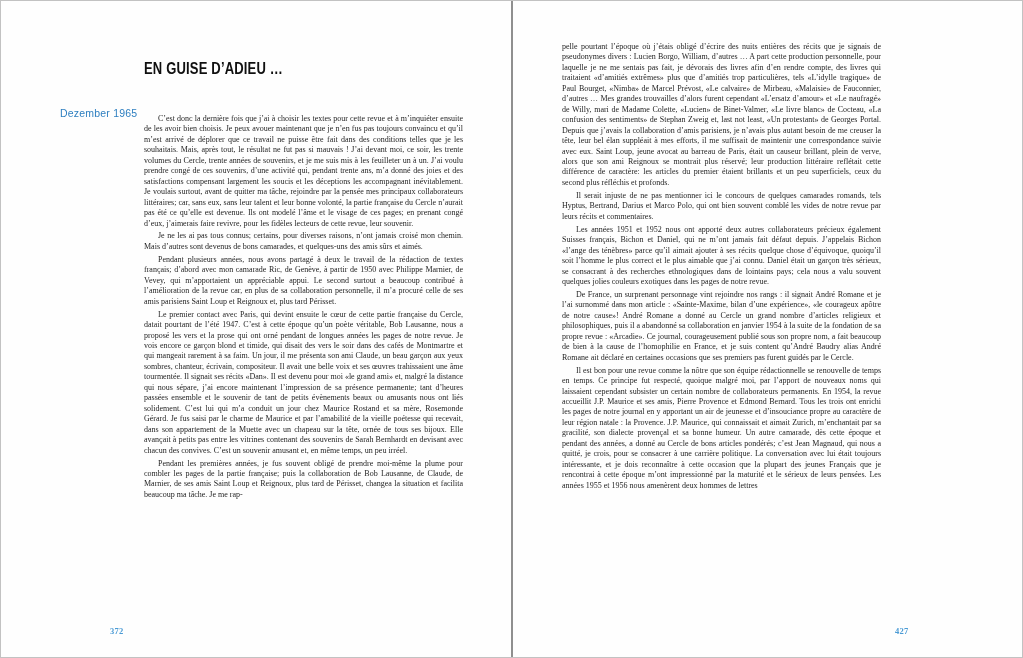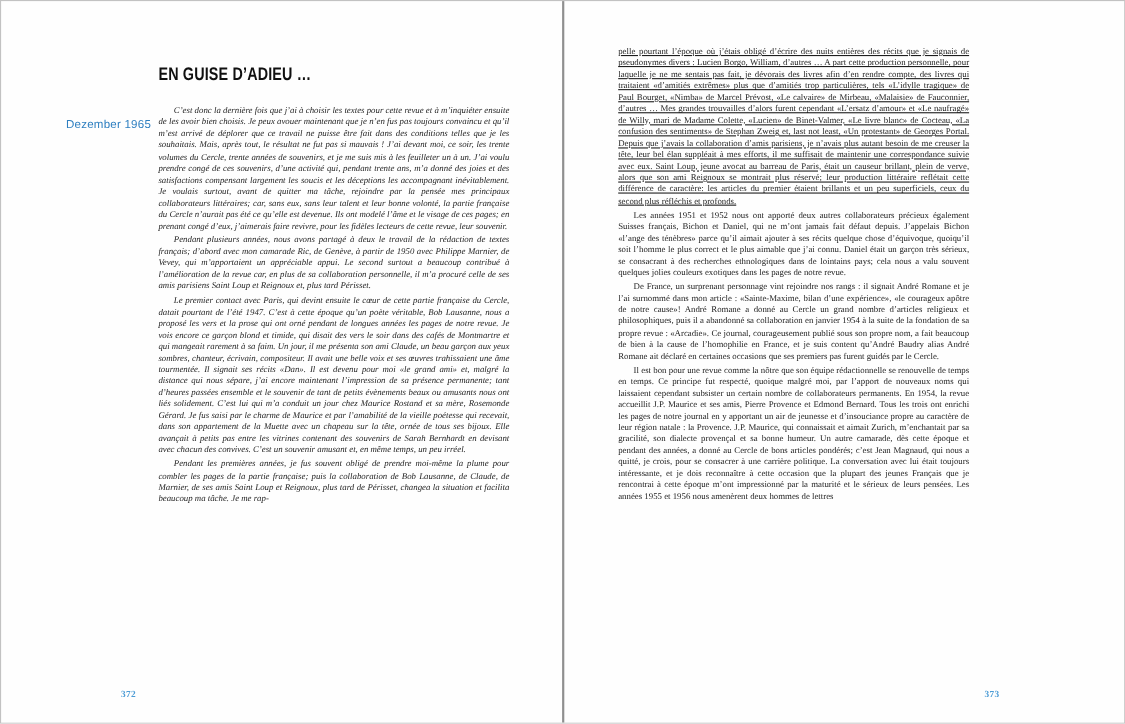--- a/index.html
+++ b/index.html
@@ -51,28 +51,28 @@
   .body-col {
     position: absolute;
     width: 319px;
     font-size: 8px;
     line-height: 10.45px;
     text-align: justify;
     color: #1e1e1e;
     hyphens: auto;
     -webkit-hyphens: auto;
   }
-  .body-left  { left: 143px; top: 95px; font-style: italic; }
+  .body-left  { left: 143px; top: 113px; }
   .body-right { left: 561px; top: 41px;  }
   .body-col p {
     margin: 0;
     text-indent: 14px;
   }
   .body-col p + p { margin-top: 2.5px; }
-  .body-col p.cont { text-indent: 0; text-decoration: underline; }
+  .body-col p.cont { text-indent: 0; }
   .page-number {
     position: absolute;
     top: 625px;
     font-family: Liberation Serif, serif;
     font-size: 8.5px;
     font-weight: 700;
     letter-spacing: 0.3px;
   }
   .pn-left  { left: 109px; }
   .pn-right { left: 894px; }
@@ -82,34 +82,36 @@
 
 <div class="spread">
 
   <div>
     <div class="margin-note" style="color:#2e7fc0;">Dezember 1965</div>
 
     <h1 class="chapter-title">EN GUISE D’ADIEU …</h1>
 
     <div class="body-col body-left">
       <p>C’est donc la dernière fois que j’ai à choisir les textes pour cette revue et à m’inquiéter ensuite de les avoir bien choisis. Je peux avouer maintenant que je n’en fus pas toujours convaincu et qu’il m’est arrivé de déplorer que ce travail ne puisse être fait dans des conditions telles que je les souhaitais. Mais, après tout, le résultat ne fut pas si mauvais ! J’ai devant moi, ce soir, les trente volumes du Cercle, trente années de souvenirs, et je me suis mis à les feuilleter un à un. J’ai voulu prendre congé de ces souvenirs, d’une activité qui, pendant trente ans, m’a donné des joies et des satisfactions compensant largement les soucis et les déceptions les accompagnant inévitablement. Je voulais surtout, avant de quitter ma tâche, rejoindre par la pensée mes principaux collaborateurs littéraires; car, sans eux, sans leur talent et leur bonne volonté, la partie française du Cercle n’aurait pas été ce qu’elle est devenue. Ils ont modelé l’âme et le visage de ces pages; en prenant congé d’eux, j’aimerais faire revivre, pour les fidèles lecteurs de cette revue, leur souvenir.</p>
+      <p>Je ne les ai pas tous connus; certains, pour diverses raisons, n’ont jamais croisé mon chemin. Mais d’autres sont devenus de bons camarades, et quelques-uns des amis sûrs et aimés.</p>
       <p>Pendant plusieurs années, nous avons partagé à deux le travail de la rédaction de textes français; d’abord avec mon camarade Ric, de Genève, à partir de 1950 avec Philippe Marnier, de Vevey, qui m’apportaient un appréciable appui. Le second surtout a beaucoup contribué à l’amélioration de la revue car, en plus de sa collaboration personnelle, il m’a procuré celle de ses amis parisiens Saint Loup et Reignoux et, plus tard Périsset.</p>
       <p>Le premier contact avec Paris, qui devint ensuite le cœur de cette partie française du Cercle, datait pourtant de l’été 1947. C’est à cette époque qu’un poète véritable, Bob Lausanne, nous a proposé les vers et la prose qui ont orné pendant de longues années les pages de notre revue. Je vois encore ce garçon blond et timide, qui disait des vers le soir dans des cafés de Montmartre et qui mangeait rarement à sa faim. Un jour, il me présenta son ami Claude, un beau garçon aux yeux sombres, chanteur, écrivain, compositeur. Il avait une belle voix et ses œuvres trahissaient une âme tourmentée. Il signait ses récits «Dan». Il est devenu pour moi «le grand ami» et, malgré la distance qui nous sépare, j’ai encore maintenant l’impression de sa présence permanente; tant d’heures passées ensemble et le souvenir de tant de petits évènements beaux ou amusants nous ont liés solidement. C’est lui qui m’a conduit un jour chez Maurice Rostand et sa mère, Rosemonde Gérard. Je fus saisi par le charme de Maurice et par l’amabilité de la vieille poétesse qui recevait, dans son appartement de la Muette avec un chapeau sur la tête, ornée de tous ses bijoux. Elle avançait à petits pas entre les vitrines contenant des souvenirs de Sarah Bernhardt en devisant avec chacun des convives. C’est un souvenir amusant et, en même temps, un peu irréel.</p>
       <p>Pendant les premières années, je fus souvent obligé de prendre moi-même la plume pour combler les pages de la partie française; puis la collaboration de Bob Lausanne, de Claude, de Marnier, de ses amis Saint Loup et Reignoux, plus tard de Périsset, changea la situation et facilita beaucoup ma tâche. Je me rap-</p>
     </div>
 
     <div class="page-number pn-left" style="color:#4b9bd5;">372</div>
   </div>
 
   <div class="gutter"></div>
 
   <div>
     <div class="body-col body-right">
       <p class="cont">pelle pourtant l’époque où j’étais obligé d’écrire des nuits entières des récits que je signais de pseudonymes divers : Lucien Borgo, William, d’autres … A part cette production personnelle, pour laquelle je ne me sentais pas fait, je dévorais des livres afin d’en rendre compte, des livres qui traitaient «d’amitiés extrêmes» plus que d’amitiés trop particulières, tels «L’idylle tragique» de Paul Bourget, «Nimba» de Marcel Prévost, «Le calvaire» de Mirbeau, «Malaisie» de Fauconnier, d’autres … Mes grandes trouvailles d’alors furent cependant «L’ersatz d’amour» et «Le naufragé» de Willy, mari de Madame Colette, «Lucien» de Binet-Valmer, «Le livre blanc» de Cocteau, «La confusion des sentiments» de Stephan Zweig et, last not least, «Un protestant» de Georges Portal. Depuis que j’avais la collaboration d’amis parisiens, je n’avais plus autant besoin de me creuser la tête, leur bel élan suppléait à mes efforts, il me suffisait de maintenir une correspondance suivie avec eux. Saint Loup, jeune avocat au barreau de Paris, était un causeur brillant, plein de verve, alors que son ami Reignoux se montrait plus réservé; leur production littéraire reflétait cette différence de caractère: les articles du premier étaient brillants et un peu superficiels, ceux du second plus réfléchis et profonds.</p>
+      <p>Il serait injuste de ne pas mentionner ici le concours de quelques camarades romands, tels Hyptus, Bertrand, Darius et Marco Polo, qui ont bien souvent comblé les vides de notre revue par leurs récits et commentaires.</p>
       <p>Les années 1951 et 1952 nous ont apporté deux autres collaborateurs précieux également Suisses français, Bichon et Daniel, qui ne m’ont jamais fait défaut depuis. J’appelais Bichon «l’ange des ténèbres» parce qu’il aimait ajouter à ses récits quelque chose d’équivoque, quoiqu’il soit l’homme le plus correct et le plus aimable que j’ai connu. Daniel était un garçon très sérieux, se consacrant à des recherches ethnologiques dans de lointains pays; cela nous a valu souvent quelques jolies couleurs exotiques dans les pages de notre revue.</p>
       <p>De France, un surprenant personnage vint rejoindre nos rangs : il signait André Romane et je l’ai surnommé dans mon article : «Sainte-Maxime, bilan d’une expérience», «le courageux apôtre de notre cause»! André Romane a donné au Cercle un grand nombre d’articles religieux et philosophiques, puis il a abandonné sa collaboration en janvier 1954 à la suite de la fondation de sa propre revue : «Arcadie». Ce journal, courageusement publié sous son propre nom, a fait beaucoup de bien à la cause de l’homophilie en France, et je suis content qu’André Baudry alias André Romane ait déclaré en certaines occasions que ses premiers pas furent guidés par le Cercle.</p>
       <p>Il est bon pour une revue comme la nôtre que son équipe rédactionnelle se renouvelle de temps en temps. Ce principe fut respecté, quoique malgré moi, par l’apport de nouveaux noms qui laissaient cependant subsister un certain nombre de collaborateurs permanents. En 1954, la revue accueillit J.P. Maurice et ses amis, Pierre Provence et Edmond Bernard. Tous les trois ont enrichi les pages de notre journal en y apportant un air de jeunesse et d’insouciance propre au caractère de leur région natale : la Provence. J.P. Maurice, qui connaissait et aimait Zurich, m’enchantait par sa gracilité, son dialecte provençal et sa bonne humeur. Un autre camarade, dès cette époque et pendant des années, a donné au Cercle de bons articles pondérés; c’est Jean Magnaud, qui nous a quitté, je crois, pour se consacrer à une carrière politique. La conversation avec lui était toujours intéressante, et je dois reconnaître à cette occasion que la plupart des jeunes Français que je rencontrai à cette époque m’ont impressionné par la maturité et le sérieux de leurs pensées. Les années 1955 et 1956 nous amenèrent deux hommes de lettres</p>
     </div>
 
-    <div class="page-number pn-right" style="color:#4b9bd5;">373</div>
+    <div class="page-number pn-right" style="color:#4b9bd5;">427</div>
   </div>
 
 </div>
 
 </body></html>

